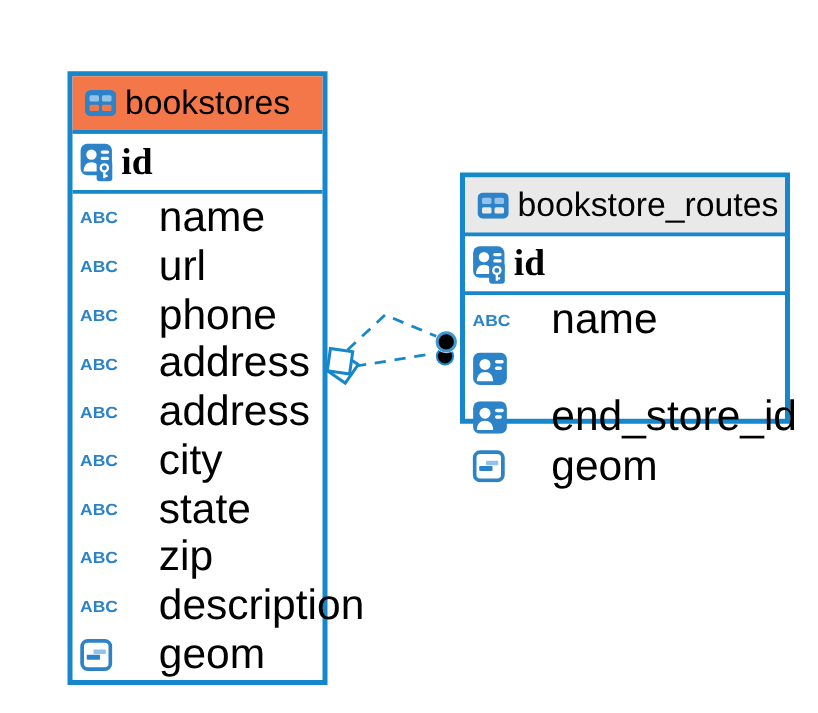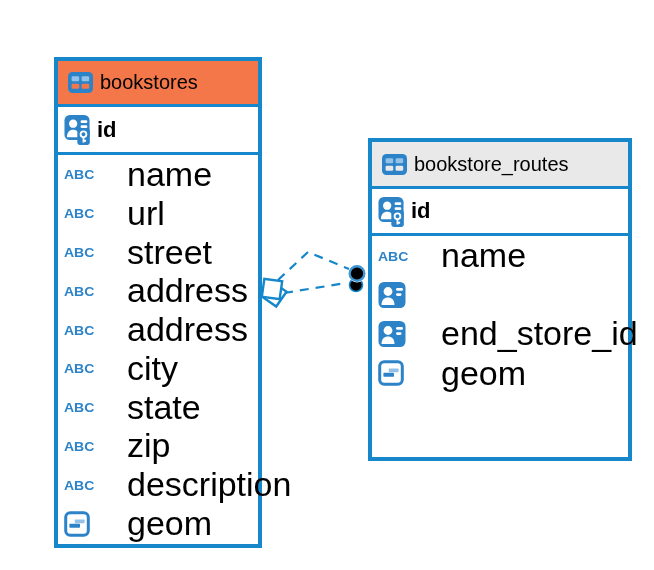--- a/index.html
+++ b/index.html
@@ -12,37 +12,37 @@
     --iconblue:#2d83c8;
     --lightblue:#93c1e7;
     --orange:#f4774a;
     --grayhdr:#e9e9e9;
   }
   .entity{
     position:absolute;background:#fff;border:4px solid var(--blue);
     box-sizing:border-box;z-index:1;
   }
   #t-bookstores{left:54px;top:57px;width:208px;height:491px;}
-  #t-routes{left:368px;top:138px;width:264px;height:323px;}
+  #t-routes{left:368px;top:138px;width:264px;height:201px;}
 
   .thead{
     display:flex;align-items:center;padding:0 0 0 10px;
     border-bottom:3px solid var(--blue);white-space:nowrap;
   }
   #t-bookstores .thead{background:var(--orange);height:43px;}
   #t-routes .thead{background:var(--grayhdr);height:44px;}
-  .ttitle{font-size:20px;font-weight:400;margin-left:7px;}
+  .ttitle{font-size:27px;font-weight:400;margin-left:7px;}
 
   .pkrow{
     display:flex;align-items:center;padding:0 0 0 6px;
     border-bottom:3px solid var(--blue);white-space:nowrap;
   }
   #t-bookstores .pkrow{height:45px;}
   #t-routes .pkrow{height:44px;}
-  .pkname{font-size:22px;font-weight:700;margin-left:6px;}
+  .pkname{font-size:30px;font-weight:700;margin-left:6px;font-family:Liberation Serif, serif;}
 
   .frow{
     display:flex;align-items:center;padding:0 0 0 6px;white-space:nowrap;gap:24px;
   }
   #t-bookstores .frow{height:38.8px;}
   #t-routes .frow{height:39.2px;}
   .fname{font-size:34px;margin-left:9px;}
 
   .iconbox{width:30px;flex:0 0 30px;display:flex;align-items:center;justify-content:flex-start;}
   .abc{
@@ -102,21 +102,21 @@
     <div class="frow">
       <span class="iconbox">
           <span class="abc">ABC</span>
         </span>
       <span class="fname">url</span>
     </div>
     <div class="frow">
       <span class="iconbox">
           <span class="abc">ABC</span>
         </span>
-      <span class="fname">street</span>
+      <span class="fname">phone</span>
     </div>
     <div class="frow">
       <span class="iconbox">
           <span class="abc">ABC</span>
         </span>
       <span class="fname">address</span>
     </div>
     <div class="frow">
       <span class="iconbox">
           <span class="abc">ABC</span>

